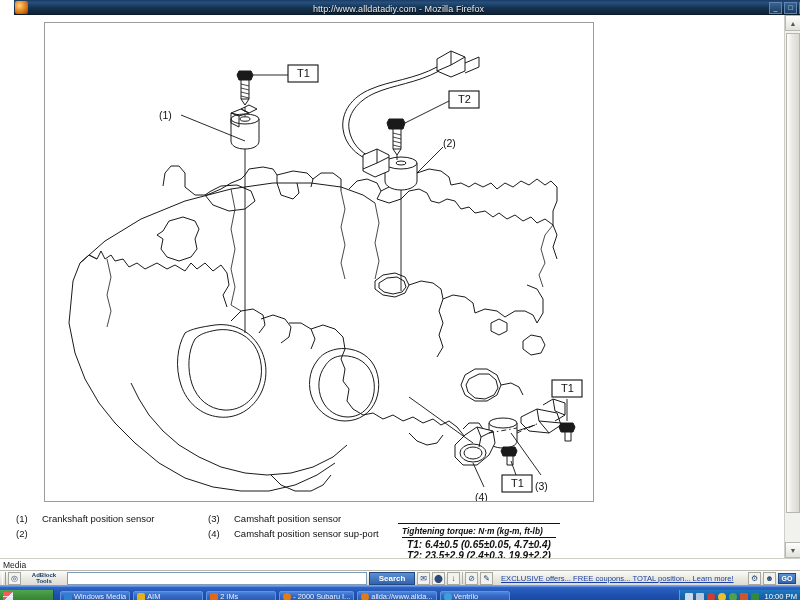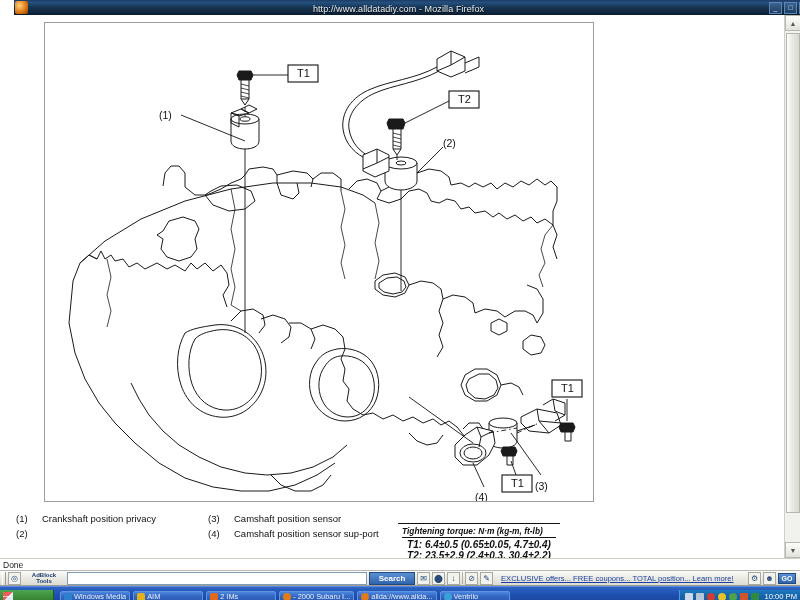--- a/index.html
+++ b/index.html
@@ -449,52 +449,52 @@
 
           <text class="figid" x="505" y="490">B2M2282B</text>
         </svg>
       </div>
     </div>
 
     <div class="legend">
       <div class="legend-col c1">
         <div class="legend-row">
           <span class="legend-key">(1)</span>
-          <span class="legend-val">Crankshaft position privacy</span>
+          <span class="legend-val">Crankshaft position sensor</span>
         </div>
         <div class="legend-row">
           <span class="legend-key">(2)</span>
         </div>
       </div>
       <div class="legend-col c2">
         <div class="legend-row">
           <span class="legend-key">(3)</span>
           <span class="legend-val">Camshaft position sensor</span>
         </div>
         <div class="legend-row">
           <span class="legend-key">(4)</span>
           <span class="legend-val">Camshaft position sensor sup-port</span>
         </div>
       </div>
     </div>
 
     <div class="torque">
       <div class="torque-head">Tightening torque: N·m (kg-m, ft-lb)</div>
       <div class="torque-row">T1: 6.4±0.5 (0.65±0.05, 4.7±0.4)</div>
-      <div class="torque-row">T2: 23.5±2.9 (2.4±0.3, 30.4±2.2)</div>
+      <div class="torque-row">T2: 23.5±2.9 (2.4±0.3, 19.9±2.2)</div>
     </div>
 
     <div class="vscroll">
       <div class="vs-arrow up">▲</div>
       <div class="vs-thumb"></div>
       <div class="vs-arrow down">▼</div>
     </div>
   </div>
 
-  <div class="statusbar">Done</div>
+  <div class="statusbar">Media</div>
 
   <div class="toolbar">
     <div class="tbar-grip"></div>
     <div class="tbar-ico">◎</div>
     <div class="tbar-brand">
       <div>AdBlock</div>
       <div>Tools</div>
     </div>
     <input class="tbar-input" type="text" value="" placeholder="" style="">
     <div class="tbar-searchbtn">Search</div>

